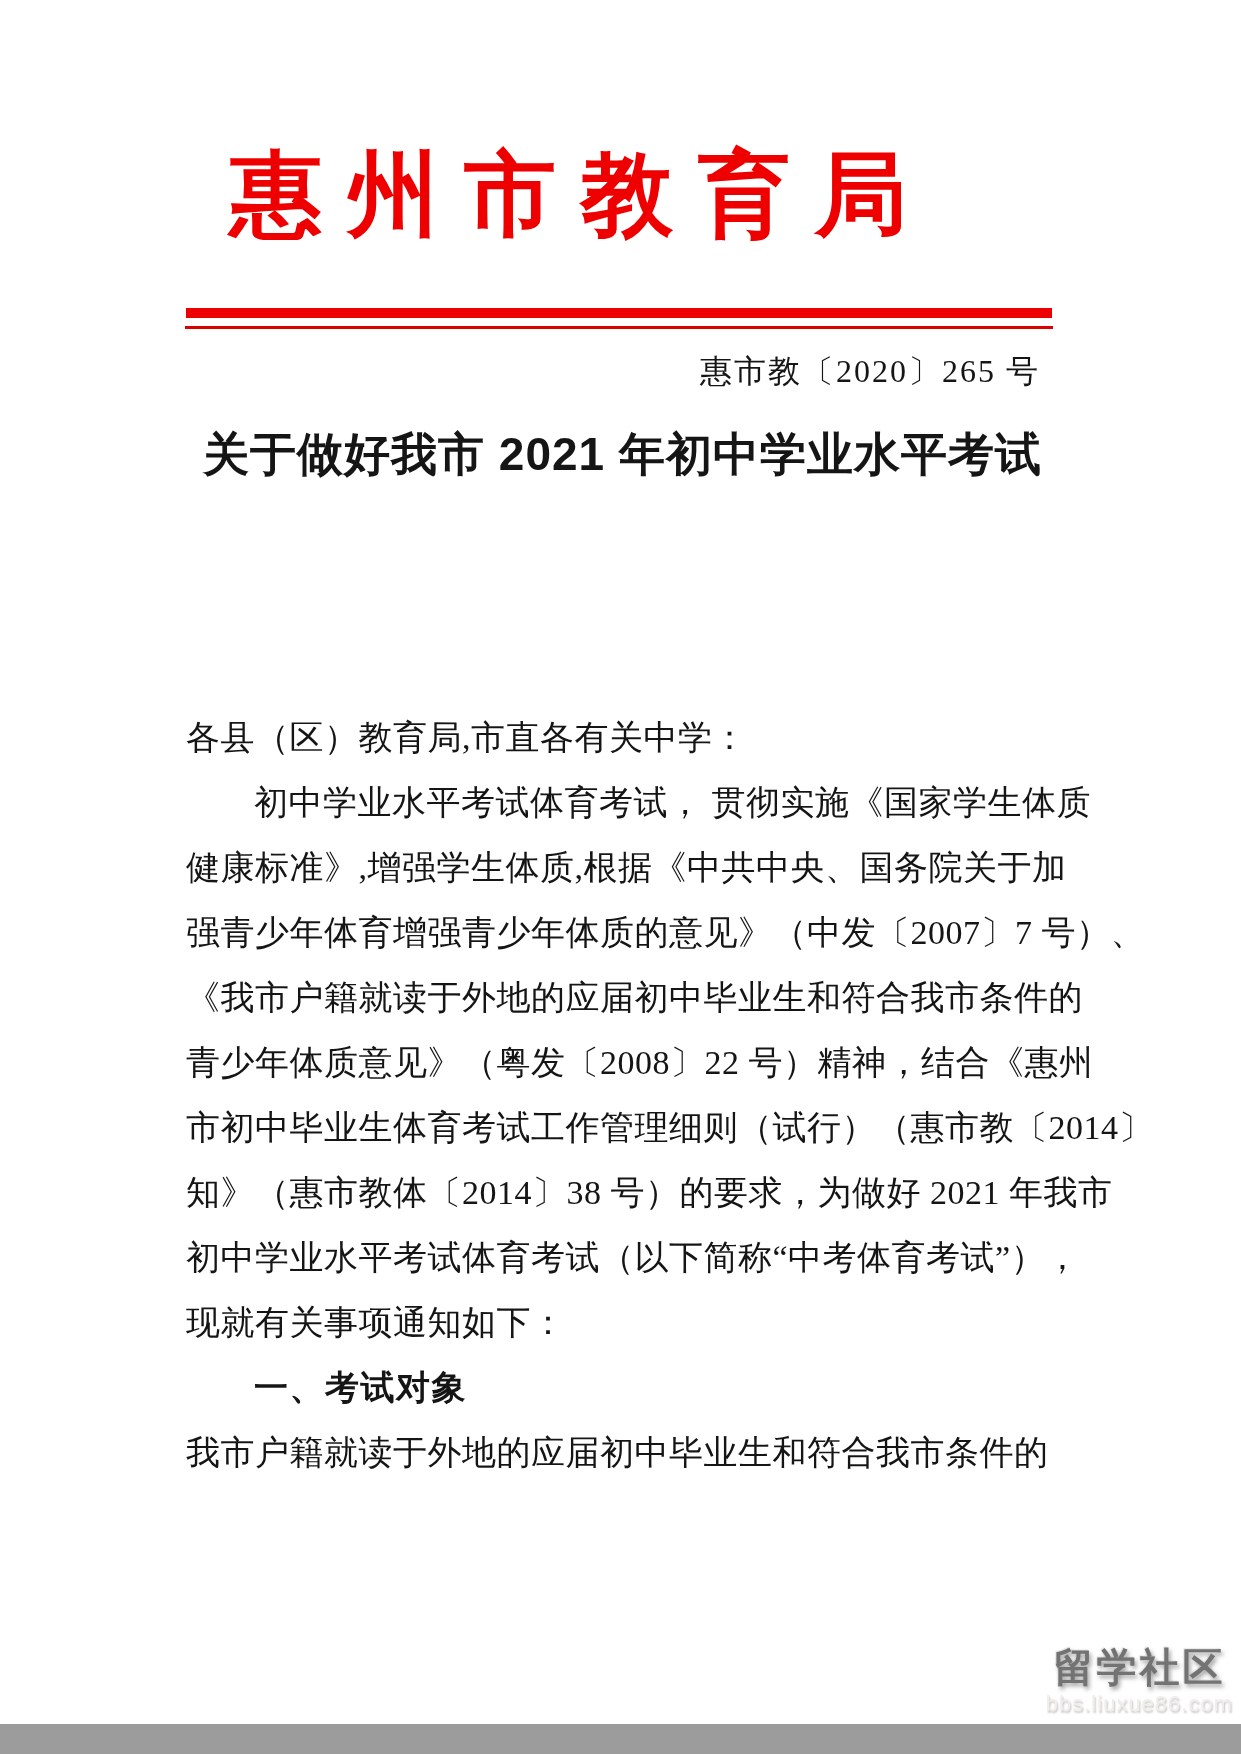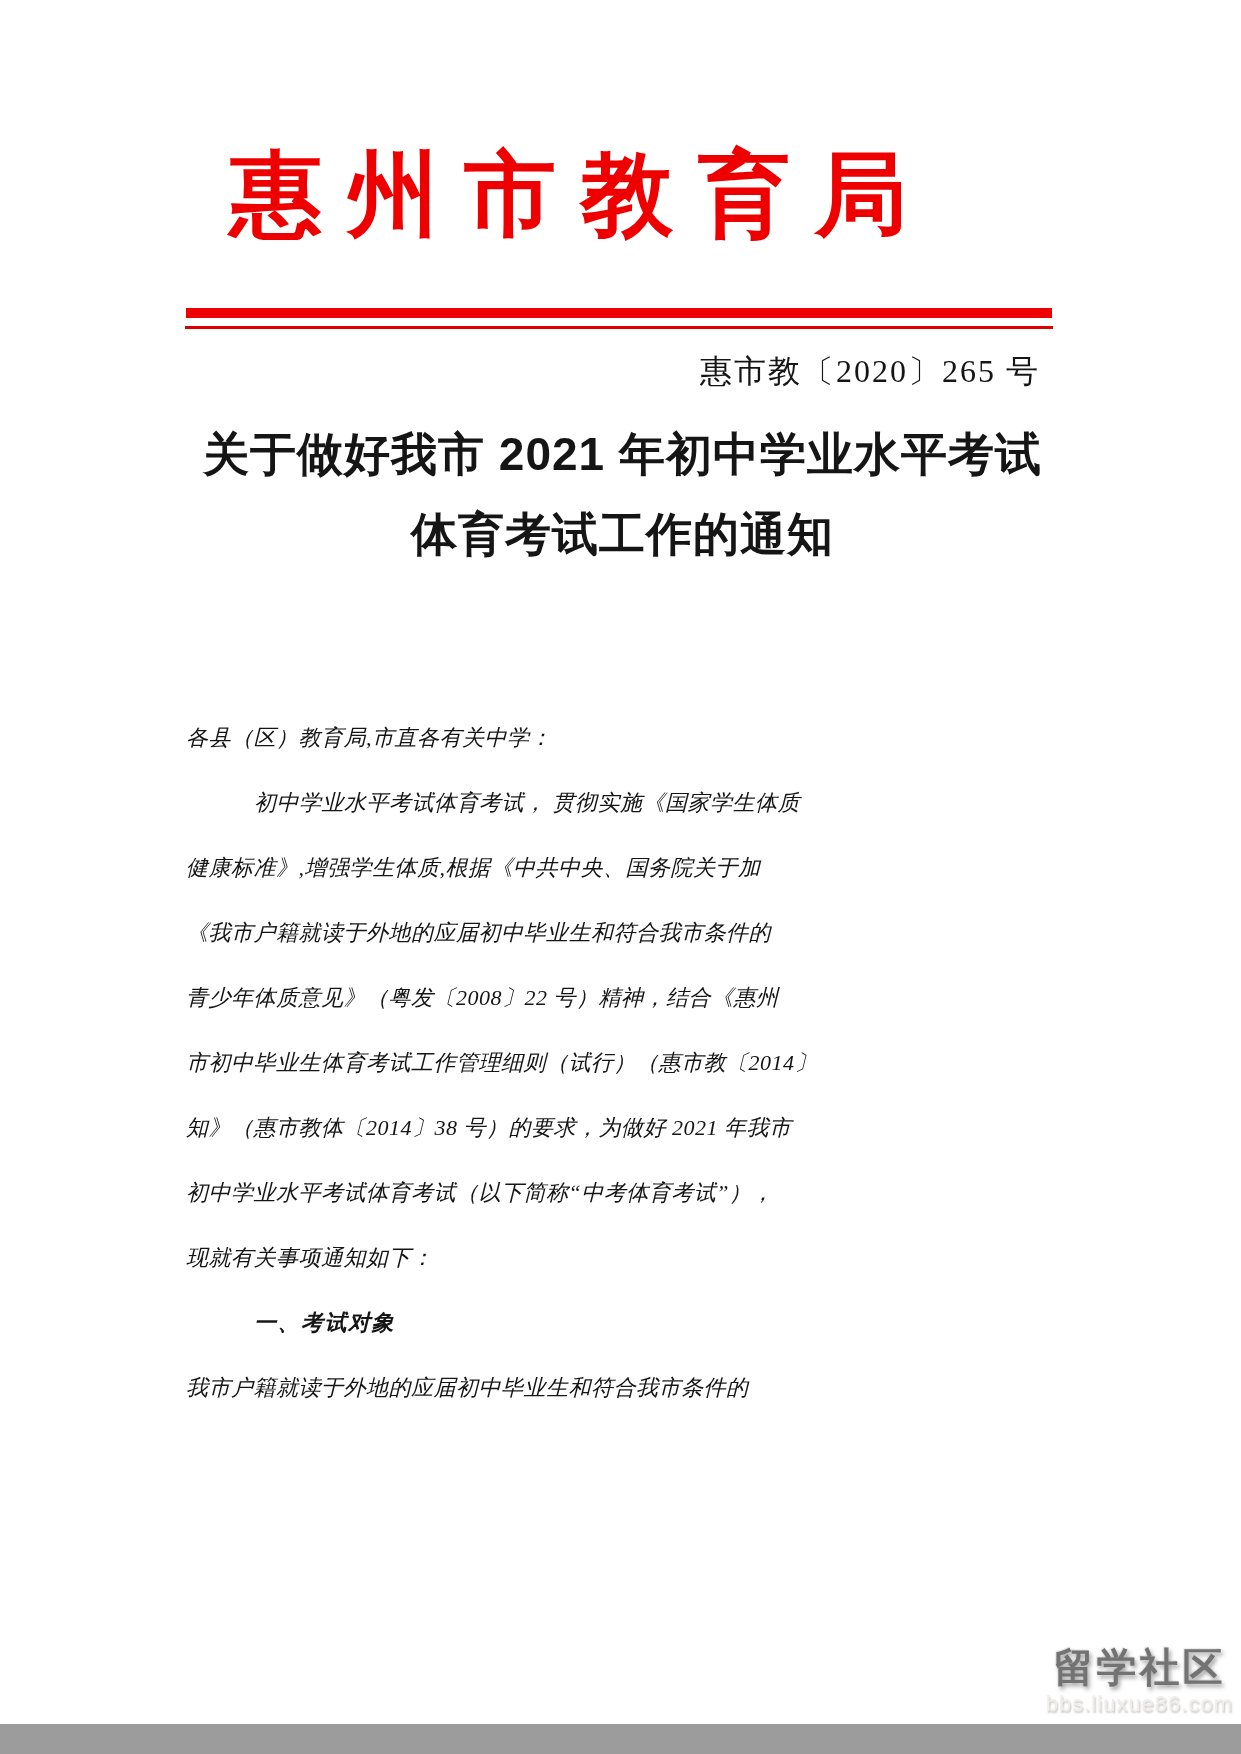--- a/index.html
+++ b/index.html
@@ -66,24 +66,23 @@
     line-height: 80px;
     letter-spacing: 1px;
     white-space: nowrap;
   }
   
   .body-text {
     position: absolute;
     left: 186px;
     top: 705px;
     width: 880px;
-    font-size: 22px;
+    font-size: 34px;
     line-height: 65px;
     letter-spacing: 0.5px;
-    font-style: italic;
   }
   .body-line { white-space: nowrap; }
   .body-line.indent { text-indent: 68px; }
   .body-line.bold {
     font-family: "Liberation Sans", sans-serif;
     font-weight: bold;
     letter-spacing: 1.5px;
   }
   
   .watermark {
@@ -121,27 +120,27 @@
 
   <div class="agency-name">惠州市教育局</div>
 
   <div class="rule-thick"></div>
   <div class="rule-thin"></div>
 
   <div class="doc-number">惠市教〔2020〕265 号</div>
 
   <div class="notice-title">
     <div>关于做好我市 2021 年初中学业水平考试</div>
-    <div>体育考试工作的通知</div>
   </div>
 
   <div class="body-text">
       <div class="body-line">各县（区）教育局,市直各有关中学：</div>
       <div class="body-line indent">初中学业水平考试体育考试， 贯彻实施《国家学生体质</div>
       <div class="body-line">健康标准》,增强学生体质,根据《中共中央、国务院关于加</div>
+      <div class="body-line">强青少年体育增强青少年体质的意见》（中发〔2007〕7 号）、</div>
       <div class="body-line">《我市户籍就读于外地的应届初中毕业生和符合我市条件的</div>
       <div class="body-line">青少年体质意见》（粤发〔2008〕22 号）精神，结合《惠州</div>
       <div class="body-line">市初中毕业生体育考试工作管理细则（试行）（惠市教〔2014〕</div>
       <div class="body-line">知》（惠市教体〔2014〕38 号）的要求，为做好 2021 年我市</div>
       <div class="body-line">初中学业水平考试体育考试（以下简称“中考体育考试”），</div>
       <div class="body-line">现就有关事项通知如下：</div>
       <div class="body-line indent bold">一、考试对象</div>
       <div class="body-line">我市户籍就读于外地的应届初中毕业生和符合我市条件的</div>
     </div>
 

